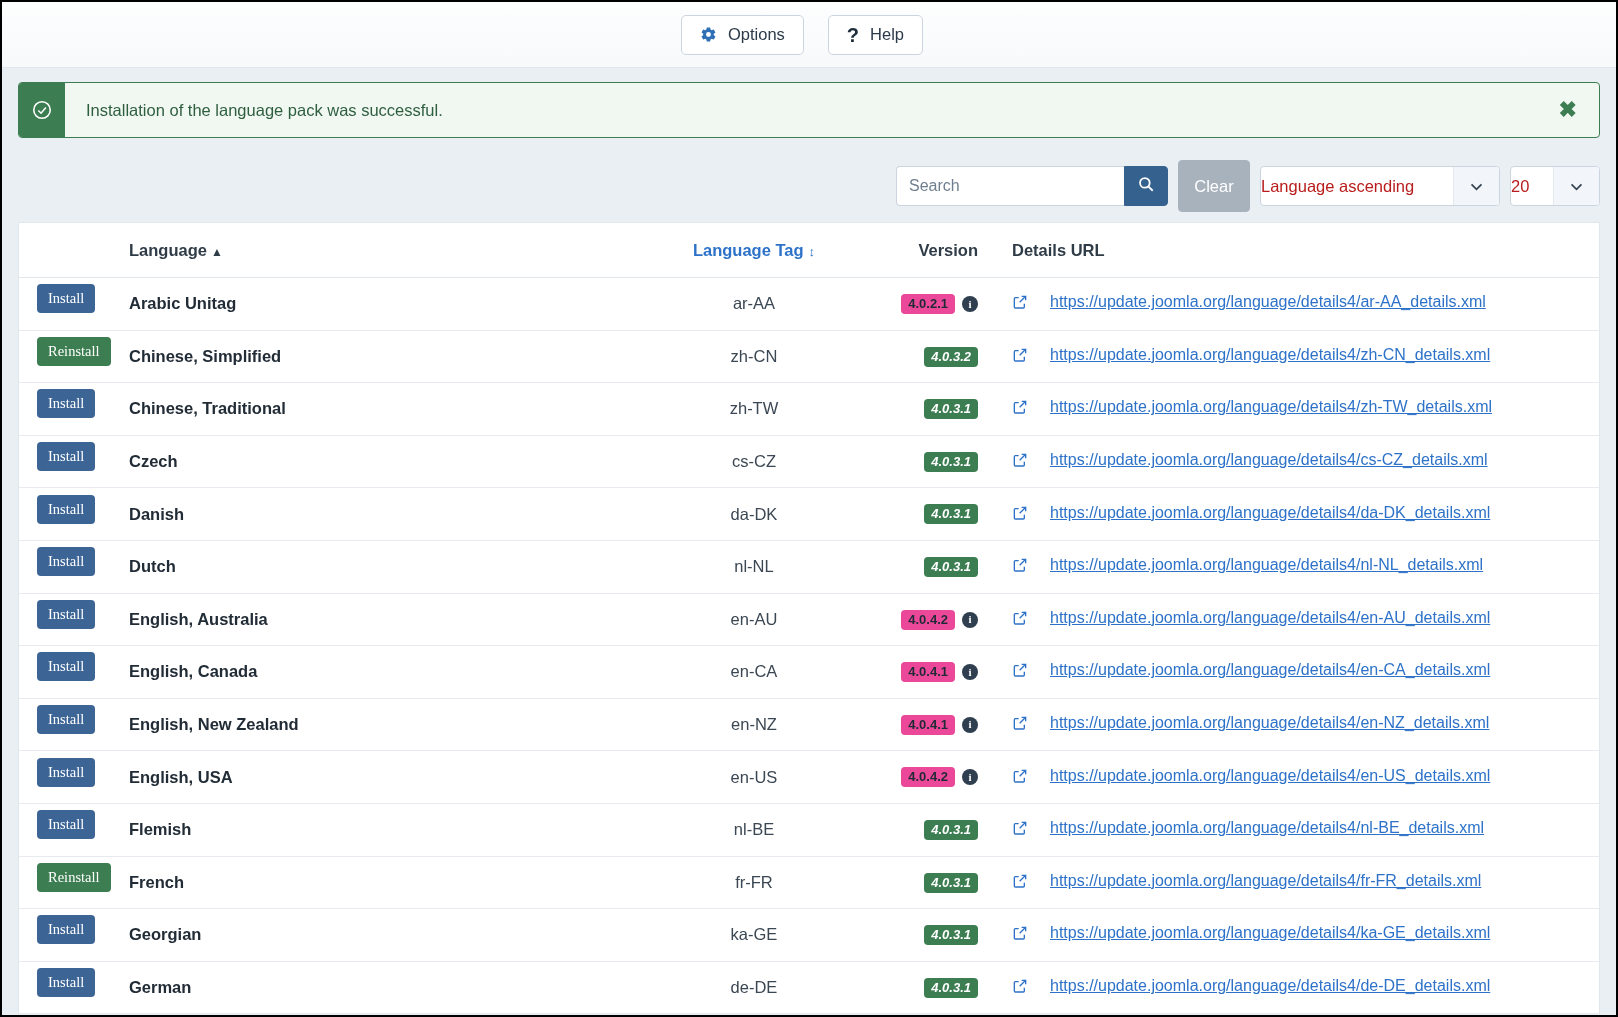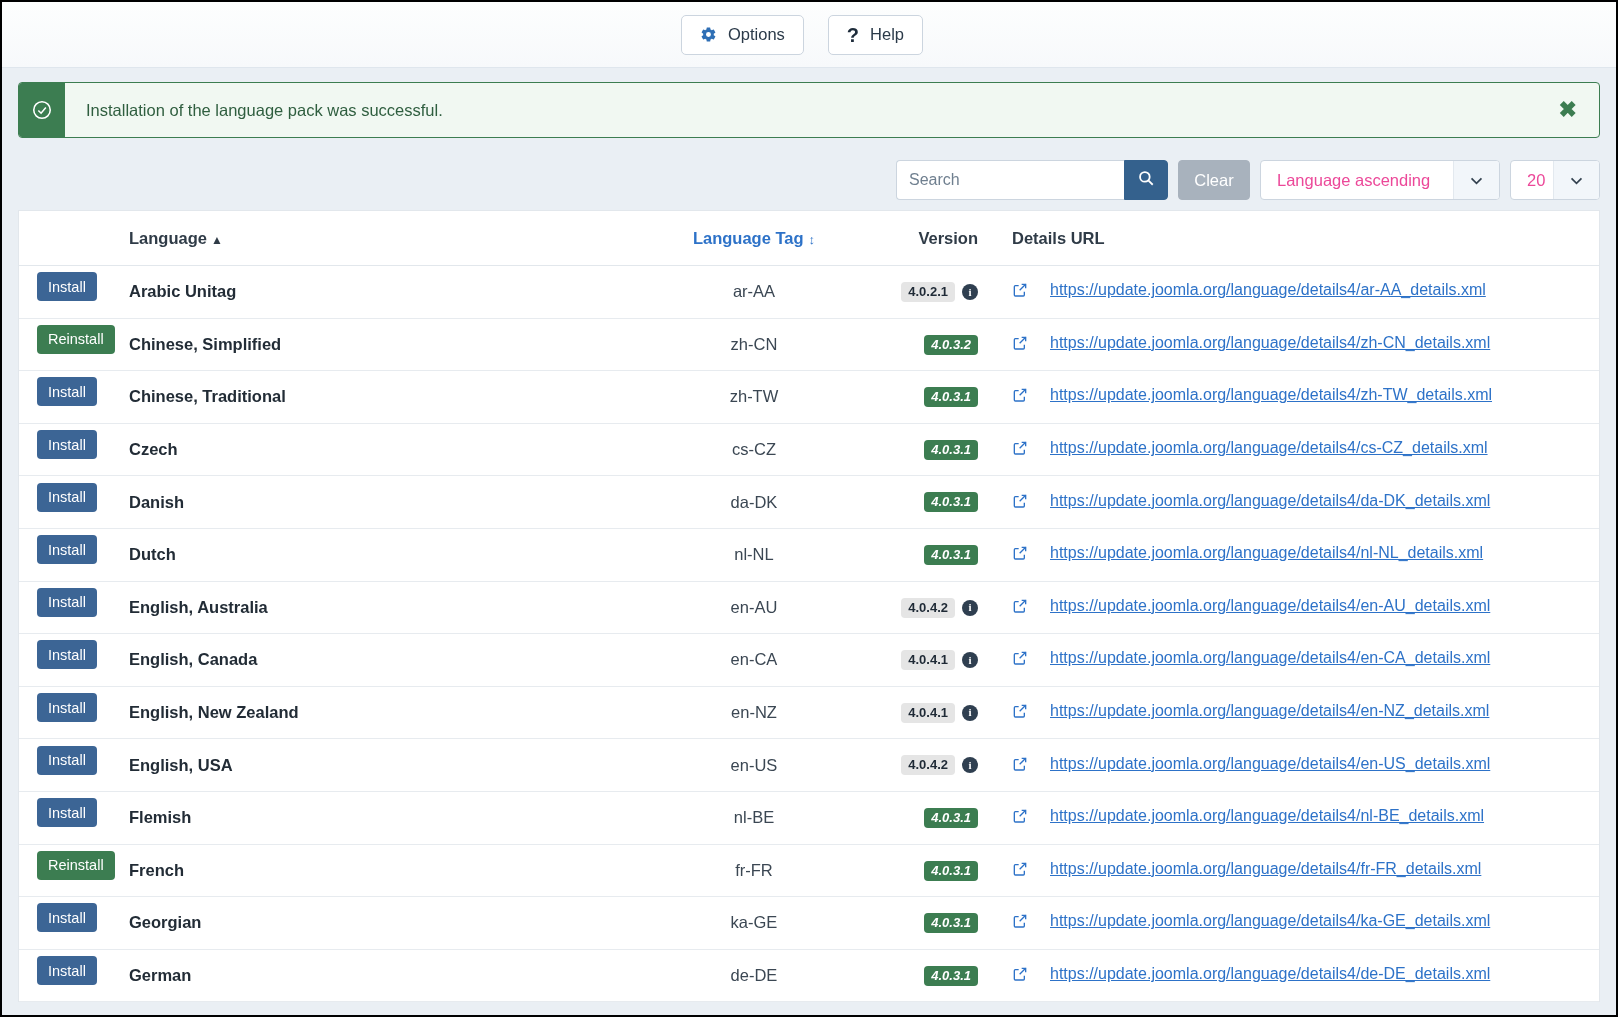--- a/index.html
+++ b/index.html
@@ -122,21 +122,21 @@
   .search-btn {
     width: 44px; height: 40px;
     background: #34618d;
     border: 1px solid #34618d;
     border-radius: 0 4px 4px 0;
     display: flex; align-items: center; justify-content: center;
     cursor: pointer;
     color: #ffffff;
   }
   .clear-btn {
-    height: 40px;
+    height: 52px;
     min-width: 72px;
     padding: 0 0;
     background: #a8b2bd;
     border: 1px solid #a8b2bd;
     border-radius: 4px;
     color: #ffffff;
     font-size: 16.5px;
     cursor: pointer;
     display: flex; align-items: center; justify-content: center;
   }
@@ -145,23 +145,23 @@
     display: flex;
     align-items: stretch;
     background: #ffffff;
     border: 1px solid #ccd5df;
     border-radius: 4px;
     overflow: hidden;
     cursor: pointer;
   }
   .select-box .val {
     display: flex; align-items: center;
-    padding: 0 16px;
+    padding: 0 0;
     font-size: 16.5px;
-    color: #ec4899;
+    color: #b91c1c;
     white-space: nowrap;
   }
   .select-box.sort .val { width: 192px; }
   .select-box.limit .val { width: 42px; }
   .select-box .chev {
     width: 46px;
     background: #f2f6fa;
     border-left: 1px solid #e3e9ef;
     display: flex; align-items: center; justify-content: center;
     color: #33414f;
@@ -200,42 +200,42 @@
     justify-content: center;
     height: 29px;
     padding: 0 11px;
     border-radius: 4px;
     font-size: 14.5px;
     color: #ffffff;
     cursor: pointer;
     position: relative;
     top: -5px;
     border: none;
-    font-family: Liberation Sans, sans-serif;
+    font-family: Liberation Serif, serif;
   }
   .act-btn.install  { background: #3c6595; }
   .act-btn.reinstall{ background: #3c7d51; }
 
   td.c-lang { font-weight: bold; color: #222c36; padding-left: 0; }
   td.c-tag  { text-align: center; color: #3b4753; }
   td.c-ver  { text-align: right; padding-right: 6px; white-space: nowrap; }
   td.c-url  { padding-left: 28px; }
 
   .badge {
     display: inline-block;
     padding: 3px 7px 4px 7px;
     border-radius: 4px;
     font-size: 13px;
     font-weight: bold;
     color: #ffffff;
     line-height: 1;
     vertical-align: middle;
   }
   .badge.green  { background: #3c7d51; font-style: italic; }
-  .badge.yellow { background: #e5e5e5; color: #1f2a36; }
+  .badge.yellow { background: #ec4899; color: #1f2a36; }
   .info-dot {
     display: inline-flex;
     align-items: center; justify-content: center;
     width: 16px; height: 16px;
     border-radius: 50%;
     background: #2f3f50;
     color: #ffffff;
     font-size: 11px;
     font-weight: bold;
     font-family: "Liberation Serif", serif;

